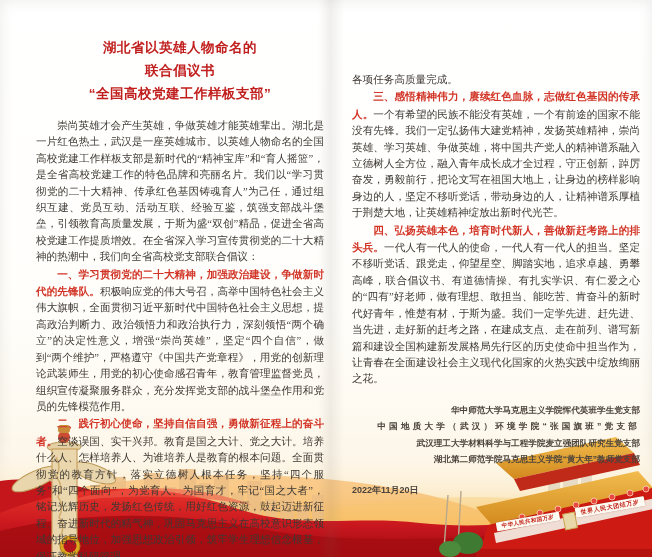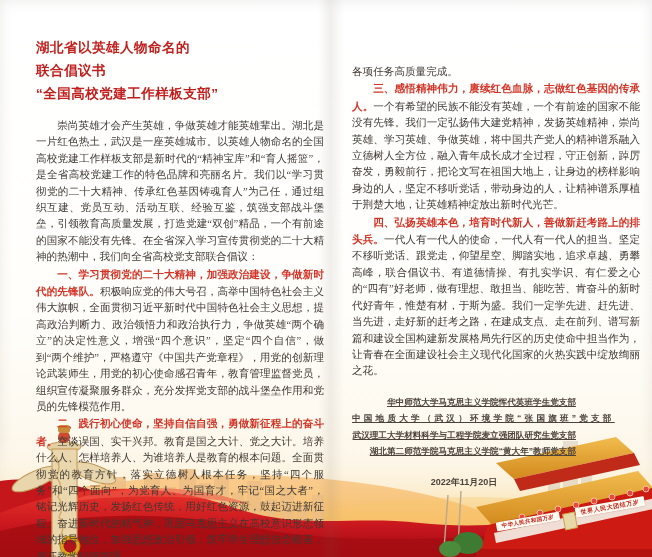--- a/index.html
+++ b/index.html
@@ -8,30 +8,30 @@
     background:linear-gradient(180deg,#ffffff 0%,#fffefb 55%,#fefaf1 74%,#fdf4e3 86%);
     box-shadow:inset 0 0 14px rgba(90,80,70,.12);
     font-family:"Liberation Serif","DejaVu Serif",serif;
   }
   .gutter{position:absolute;left:318px;top:0;width:26px;height:100%;
     background:linear-gradient(90deg,rgba(0,0,0,0) 0%,rgba(110,100,90,.10) 48%,rgba(0,0,0,0) 100%);}
   .page{position:absolute;color:#3e3833;}
   .page-left{left:36px;top:36px;width:288px;}
   .page-right{left:352px;top:64px;width:288px;}
   .doc-title{color:#c01f1d;font-family:"Liberation Sans","DejaVu Sans",sans-serif;
-    font-weight:700;font-size:13.5px;line-height:23px;letter-spacing:.5px;}
+    font-weight:700;font-size:13.5px;line-height:23px;text-align:center;letter-spacing:.5px;}
   .body-text{margin-top:13px;font-size:10.6px;line-height:16.4px;text-align:justify;color:#3e3833;}
   .body-text p{margin:0;text-indent:2em;}
   .body-text p.cont{text-indent:0;}
   .p-head{color:#d23527;font-weight:700;font-family:"Liberation Sans","DejaVu Sans",sans-serif;}
-  .sig-block{margin-top:14px;margin-right:64px;text-align:right;
-    font-family:"Liberation Sans","DejaVu Sans",sans-serif;font-weight:700;color:#4b433c;text-decoration:underline;}
+  .sig-block{margin-top:14px;text-align:right;
+    font-family:"Liberation Sans","DejaVu Sans",sans-serif;font-weight:700;color:#4b433c;}
   .sig{font-size:8.6px;line-height:16.5px;white-space:nowrap;}
   .sig:nth-child(2){letter-spacing:3.2px;}
-  .doc-date{margin-top:16px;margin-right:64px;text-align:center;font-size:9px;
+  .doc-date{margin-top:16px;margin-right:64px;text-align:left;font-size:9px;
     font-family:"Liberation Sans","DejaVu Sans",sans-serif;font-weight:700;color:#4b433c;}
   .decor-svg{position:absolute;left:0;top:417px;width:652px;height:140px;}
   .banner{position:absolute;background:#fdfaf2;color:#c3261c;border-radius:1px;
     font-family:"Liberation Sans","DejaVu Sans",sans-serif;font-weight:700;
     display:flex;align-items:center;justify-content:center;white-space:nowrap;
     overflow:hidden;box-shadow:0 0 1px rgba(120,40,20,.6);}
   .banner-left{left:496px;top:517px;width:64px;height:9px;font-size:5.5px;transform:rotate(-10deg);letter-spacing:.4px;}
   .banner-right{left:575px;top:502px;width:70px;height:10px;font-size:6px;transform:rotate(-10deg);letter-spacing:.6px;}
 </style>
 </head>
@@ -143,33 +143,33 @@
   <div class="gutter"></div>
 
   <div class="page page-left">
     <div class="doc-title">
       <div>湖北省以英雄人物命名的</div>
       <div>联合倡议书</div>
       <div>“全国高校党建工作样板支部”</div>
     </div>
     <div class="body-text">
       <p>
-        <span>崇尚英雄才会产生英雄，争做英雄才能英雄辈出。湖北是一片红色热土，武汉是一座英雄城市。以英雄人物命名的全国高校党建工作样板支部是新时代的“精神宝库”和“育人摇篮”，是全省高校党建工作的特色品牌和亮丽名片。我们以“学习贯彻党的二十大精神、传承红色基因铸魂育人”为己任，通过组织互建、党员互动、活动互联、经验互鉴，筑强支部战斗堡垒，引领教育高质量发展，打造党建“双创”精品，一个有前途的国家不能没有先锋。在全省深入学习宣传贯彻党的二十大精神的热潮中，我们向全省高校党支部联合倡议：</span>
+        <span>崇尚英雄才会产生英雄，争做英雄才能英雄辈出。湖北是一片红色热土，武汉是一座英雄城市。以英雄人物命名的全国高校党建工作样板支部是新时代的“精神宝库”和“育人摇篮”，是全省高校党建工作的特色品牌和亮丽名片。我们以“学习贯彻党的二十大精神、传承红色基因铸魂育人”为己任，通过组织互建、党员互动、活动互联、经验互鉴，筑强支部战斗堡垒，引领教育高质量发展，于斯为盛“双创”精品，促进全省高校党建工作提质增效。在全省深入学习宣传贯彻党的二十大精神的热潮中，我们向全省高校党支部联合倡议：</span>
       </p>
       <p>
-        <span class="p-head">一、学习贯彻党的二十大精神，加强政治建设，争做新时代的先锋队。</span><span>积极响应党的伟大号召，高举中国特色社会主义伟大旗帜，全面贯彻习近平新时代中国特色社会主义思想，提高政治判断力、政治领悟力和政治执行力，争做英雄“两个确立”的决定性意义，增强“四个意识”，坚定“四个自信”，做到“两个维护”，严格遵守《中国共产党章程》，用党的创新理论武装师生，用党的初心使命感召青年，教育管理监督党员，组织宣传凝聚服务群众，充分发挥党支部的战斗堡垒作用和党员的先锋模范作用。</span>
+        <span class="p-head">一、学习贯彻党的二十大精神，加强政治建设，争做新时代的先锋队。</span><span>积极响应党的伟大号召，高举中国特色社会主义伟大旗帜，全面贯彻习近平新时代中国特色社会主义思想，提高政治判断力、政治领悟力和政治执行力，深刻领悟“两个确立”的决定性意义，增强“崇尚英雄”，坚定“四个自信”，做到“两个维护”，严格遵守《中国共产党章程》，用党的创新理论武装师生，用党的初心使命感召青年，教育管理监督党员，组织宣传凝聚服务群众，充分发挥党支部的战斗堡垒作用和党员的先锋模范作用。</span>
       </p>
       <p>
         <span class="p-head">二、践行初心使命，坚持自信自强，勇做新征程上的奋斗者。</span><span>空谈误国、实干兴邦。教育是国之大计、党之大计。培养什么人、怎样培养人、为谁培养人是教育的根本问题。全面贯彻党的教育方针，落实立德树人根本任务，坚持“四个服务”和“四个面向”，为党育人、为国育才，牢记“国之大者”，铭记光辉历史，发扬红色传统，用好红色资源，鼓起迈进新征程、奋进新时代的精气神，巩固马克思主义在高校意识形态领域的指导地位，加强思想政治引领，筑牢学生理想信念根基，保证教学科研管理</span>
       </p>
     </div>
   </div>
 
   <div class="page page-right">
-    <div class="body-text" style="margin-top:0">
+    <div class="body-text" style="margin-top:8px">
       <p class="cont">
         <span>各项任务高质量完成。</span>
       </p>
       <p>
         <span class="p-head">三、感悟精神伟力，赓续红色血脉，志做红色基因的传承人。</span><span>一个有希望的民族不能没有英雄，一个有前途的国家不能没有先锋。我们一定弘扬伟大建党精神，发扬英雄精神，崇尚英雄、学习英雄、争做英雄，将中国共产党人的精神谱系融入立德树人全方位，融入青年成长成才全过程，守正创新，踔厉奋发，勇毅前行，把论文写在祖国大地上，让身边的榜样影响身边的人，坚定不移听党话，带动身边的人，让精神谱系厚植于荆楚大地，让英雄精神绽放出新时代光芒。</span>
       </p>
       <p>
         <span class="p-head">四、弘扬英雄本色，培育时代新人，善做新赶考路上的排头兵。</span><span>一代人有一代人的使命，一代人有一代人的担当。坚定不移听党话、跟党走，仰望星空、脚踏实地，追求卓越、勇攀高峰，联合倡议书、有道德情操、有扎实学识、有仁爱之心的“四有”好老师，做有理想、敢担当、能吃苦、肯奋斗的新时代好青年，惟楚有材，于斯为盛。我们一定学先进、赶先进、当先进，走好新的赶考之路，在建成支点、走在前列、谱写新篇和建设全国构建新发展格局先行区的历史使命中担当作为，让青春在全面建设社会主义现代化国家的火热实践中绽放绚丽之花。</span>
       </p>
     </div>

